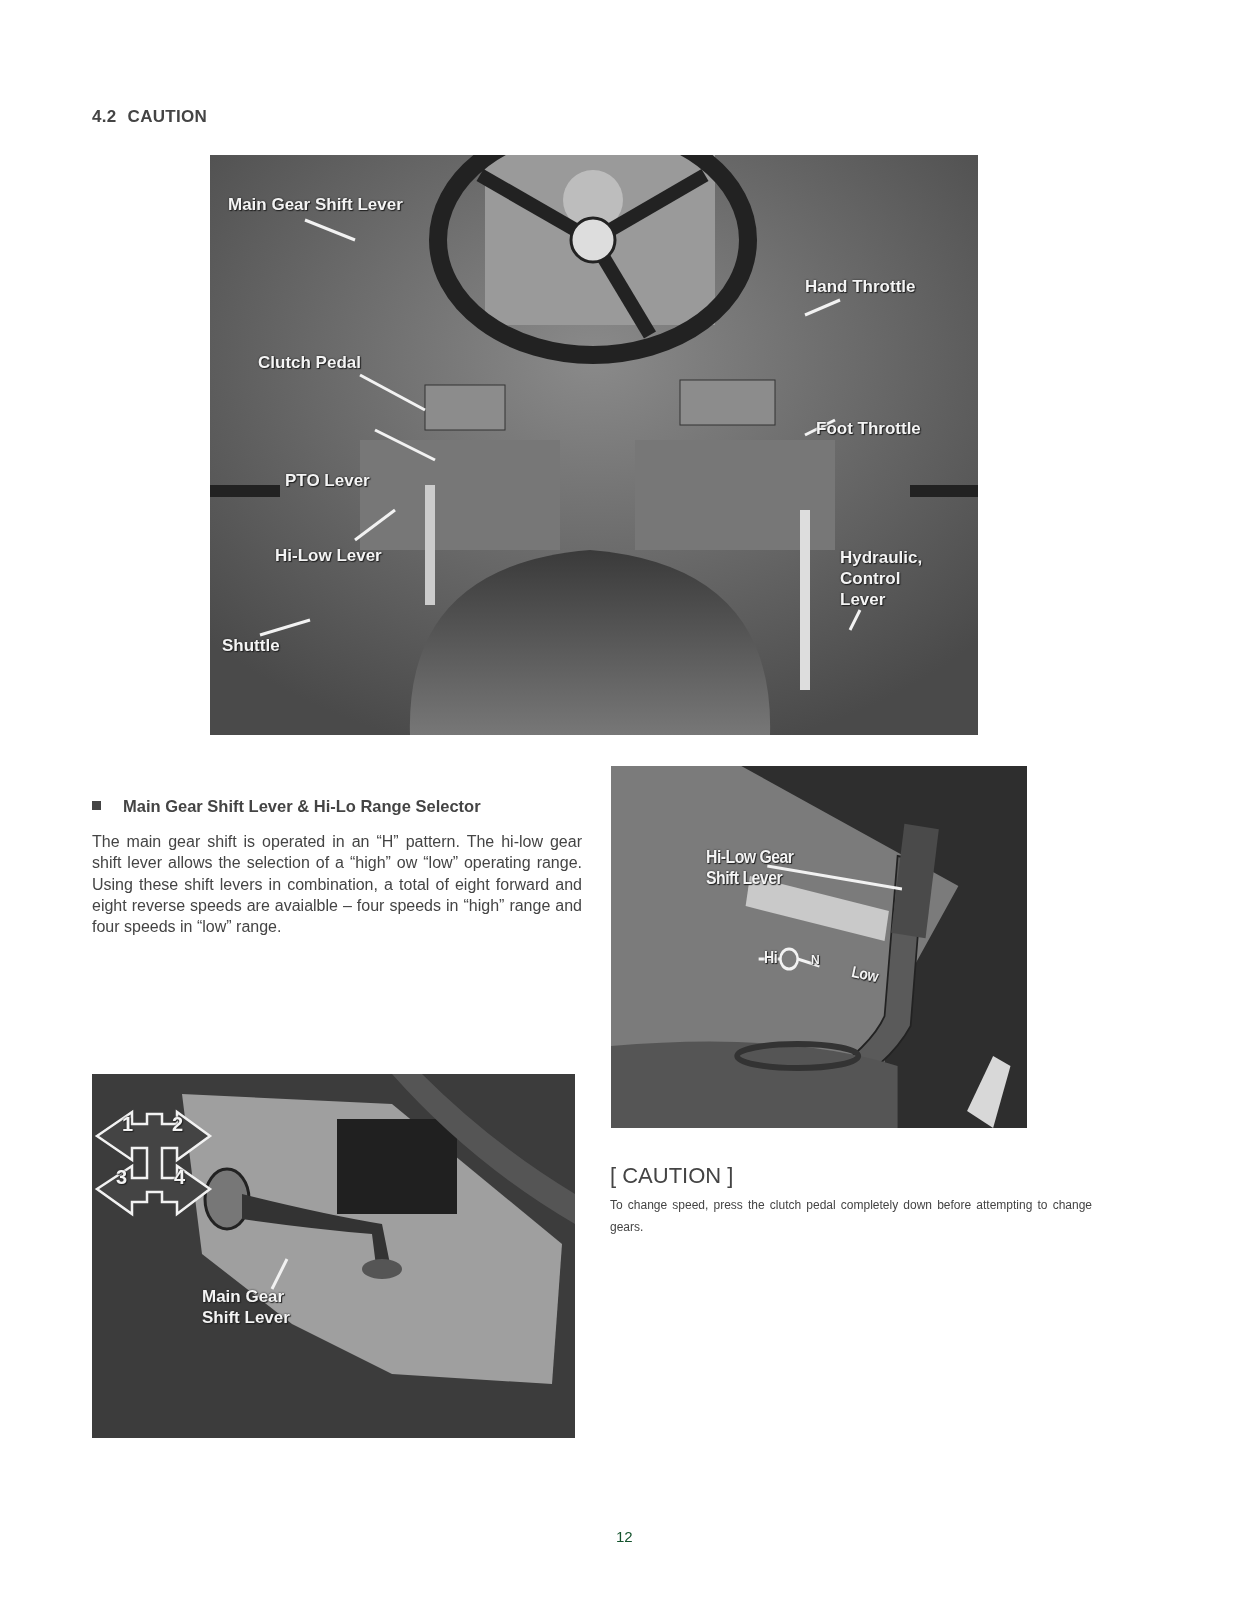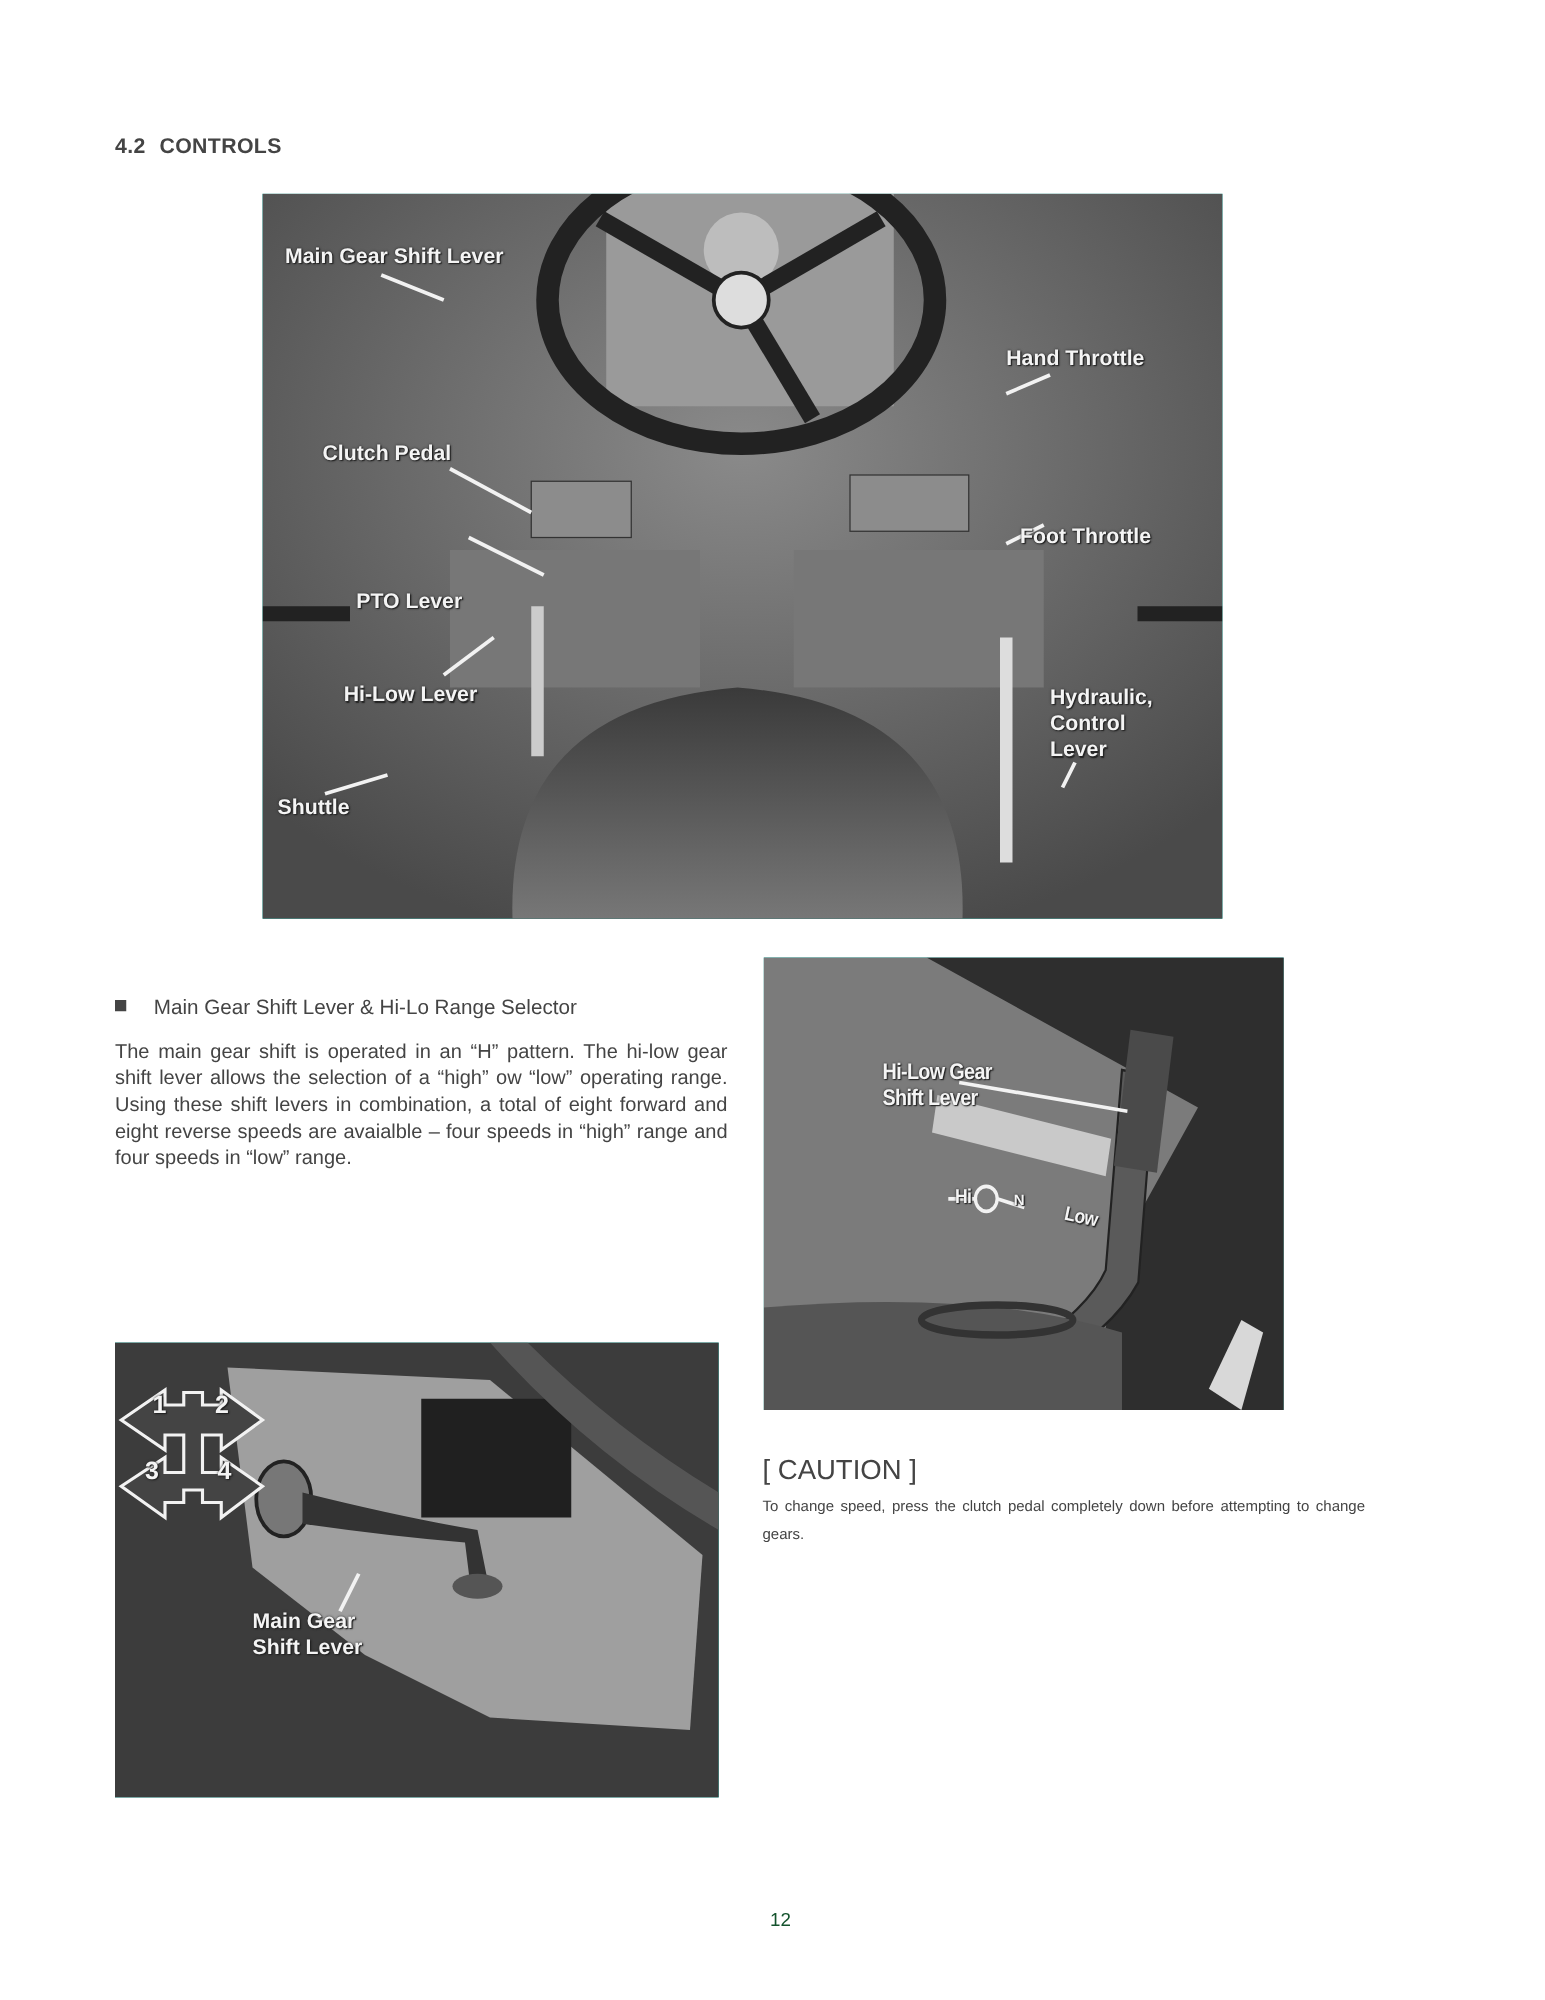--- a/index.html
+++ b/index.html
@@ -25,21 +25,21 @@
       text-shadow: 0 0 2px #222, 1px 1px 1px #222; white-space: pre-line; line-height: 21px;
     }
     .callout.cond { letter-spacing: -0.6px; transform: scaleX(0.88); transform-origin: left top; }
 
     #photo-main { left: 210px; top: 155px; width: 768px; height: 580px; }
     #photo-hilow { left: 611px; top: 766px; width: 416px; height: 362px; }
     #photo-gear { left: 92px; top: 1074px; width: 483px; height: 364px; }
 
     .subhead {
       position: absolute; left: 92px; top: 797px;
-      font-size: 16.5px; font-weight: normal; color: #444;
+      font-size: 16.5px; font-weight: bold; color: #444;
     }
     .subhead .bullet {
       display: inline-block; width: 9px; height: 9px; background: #444;
       margin-right: 22px; vertical-align: 2px;
     }
     .body-text {
       position: absolute; left: 92px; top: 831px; width: 490px;
       font-size: 16px; line-height: 21.3px; color: #444; text-align: justify;
     }
     .caution-title {
@@ -53,21 +53,21 @@
     .page-number {
       position: absolute; left: 616px; top: 1528px;
       font-size: 15px; color: #14532d;
     }
   </style>
 </head>
 <body>
 
 <div class="section-title">
   <span class="num">4.2</span>
-  <span>CONTROLS</span>
+  <span>CAUTION</span>
 </div>
 
 <div class="photo" id="photo-main">
   <svg viewBox="0 0 768 580" preserveAspectRatio="none">
     <defs>
       <radialGradient id="g1" cx="50%" cy="35%" r="70%">
         <stop offset="0" stop-color="#8a8a8a"></stop>
         <stop offset="1" stop-color="#4a4a4a"></stop>
       </radialGradient>
       <linearGradient id="seat" x1="0" y1="0" x2="0" y2="1">

